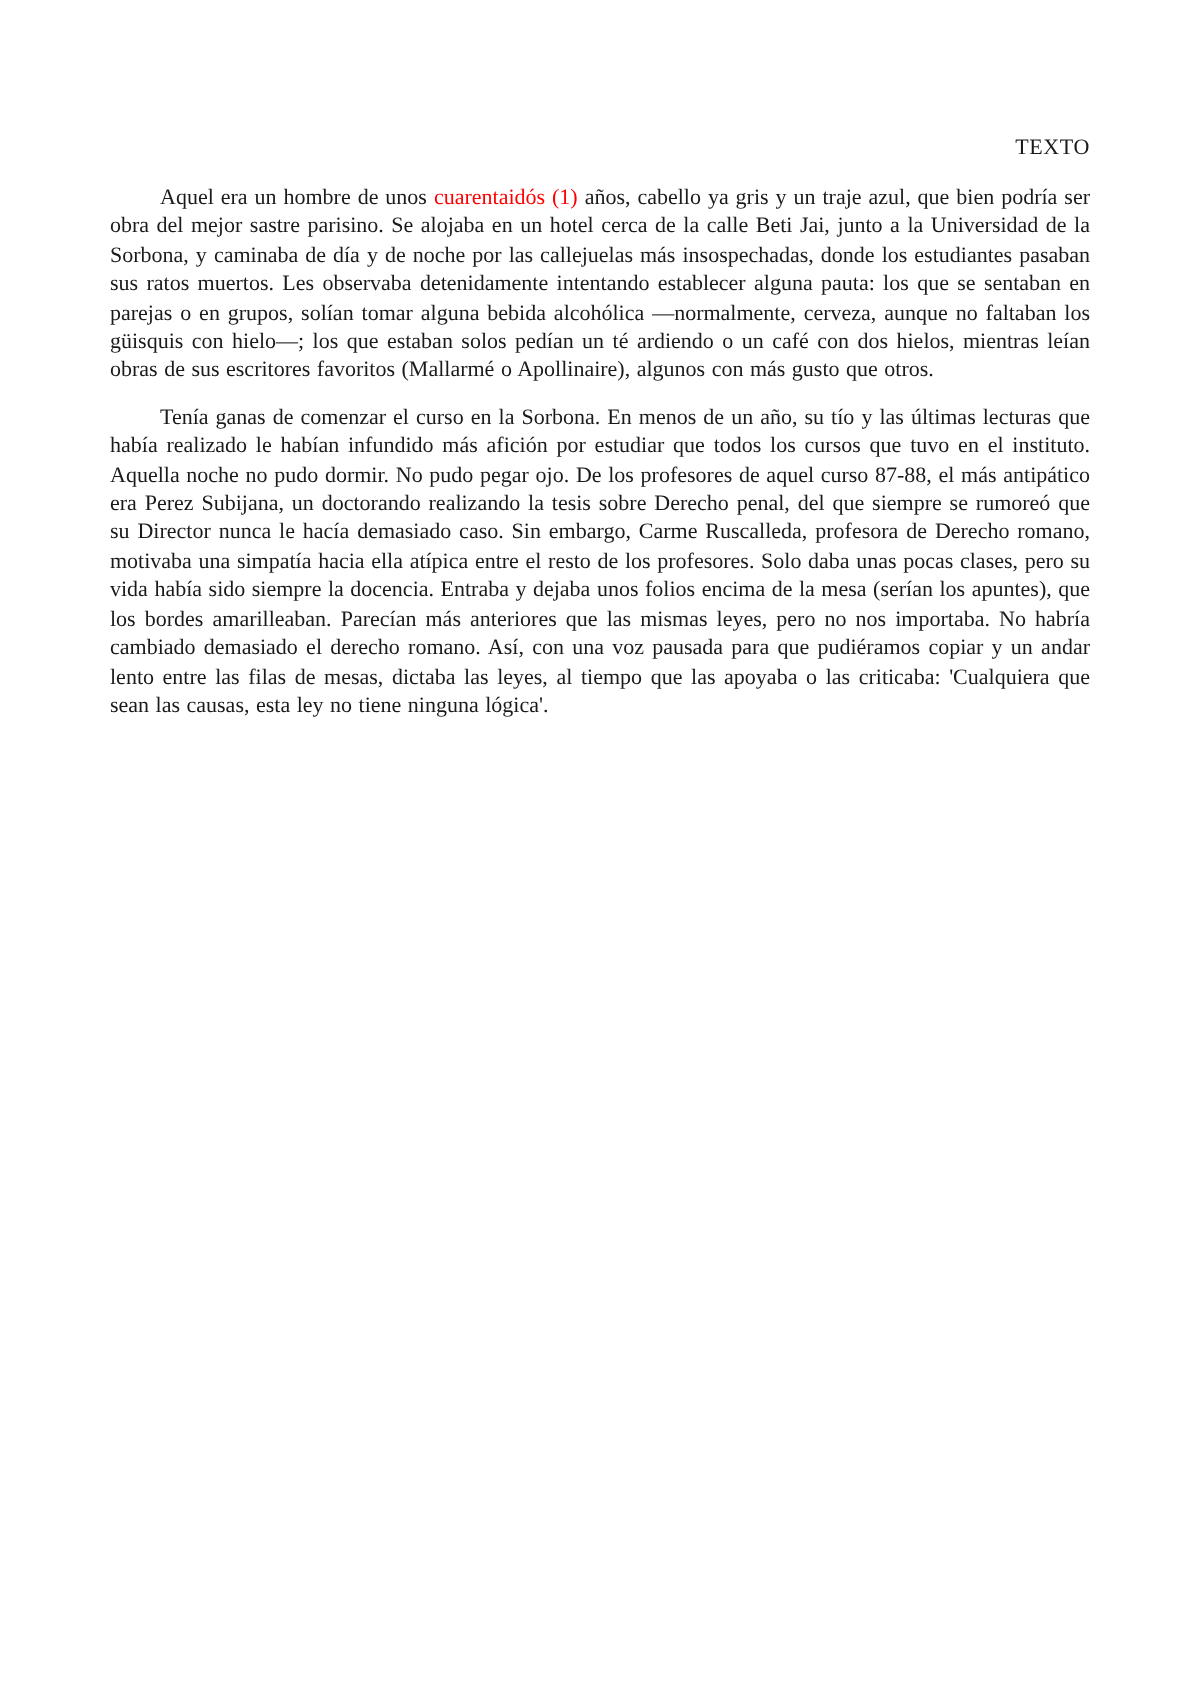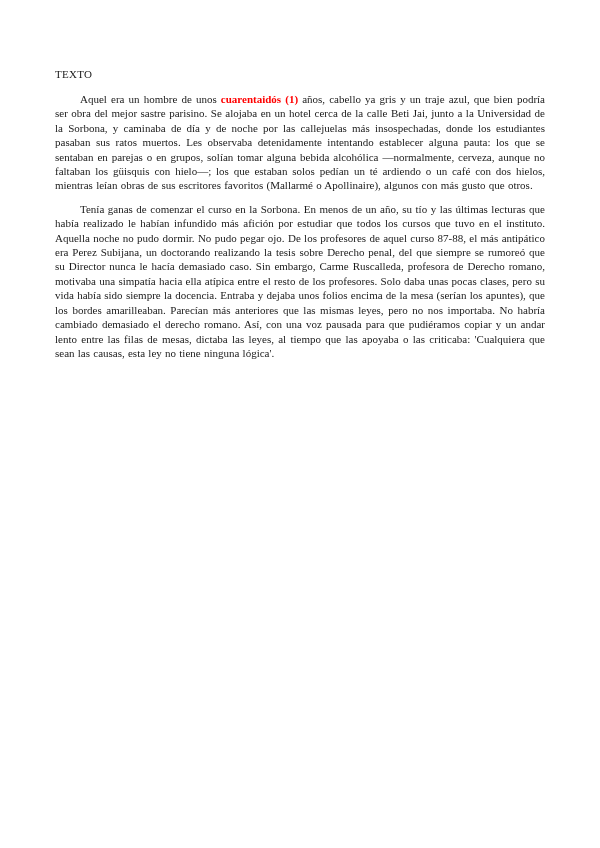--- a/index.html
+++ b/index.html
@@ -19,31 +19,32 @@
     padding: 68px 55px 40px 55px;
     background: #ffffff;
     font-family: "Liberation Serif", "DejaVu Serif", serif;
     color: #1a1a1a;
   }
   .doc-title {
     font-size: 11px;
     font-weight: normal;
     letter-spacing: 0.3px;
     margin: 0 0 12px 0;
+    text-align: right;
   }
   .doc-paragraph {
     font-size: 11px;
     line-height: 14.4px;
     text-align: justify;
     text-indent: 25px;
     margin: 0 0 9px 0;
     word-spacing: 0.5px;
   }
   .highlight-term {
-    font-weight: bold;
+    font-weight: normal;
   }
 </style>
 </head>
 <body>
 
 <div class="page">
   <h1 class="doc-title">TEXTO</h1>
 
   <p class="doc-paragraph"><span>Aquel era un hombre de unos </span><span class="highlight-term" style="color: rgb(255, 0, 0);">cuarentaidós (1)</span><span> años, cabello ya gris y un traje azul, que bien podría ser obra del mejor sastre parisino. Se alojaba en un hotel cerca de la calle Beti Jai, junto a la Universidad de la Sorbona, y caminaba de día y de noche por las callejuelas más insospechadas, donde los estudiantes pasaban sus ratos muertos. Les observaba detenidamente intentando establecer alguna pauta: los que se sentaban en parejas o en grupos, solían tomar alguna bebida alcohólica —normalmente, cerveza, aunque no faltaban los güisquis con hielo—; los que estaban solos pedían un té ardiendo o un café con dos hielos, mientras leían obras de sus escritores favoritos (Mallarmé o Apollinaire), algunos con más gusto que otros.</span></p>
 

